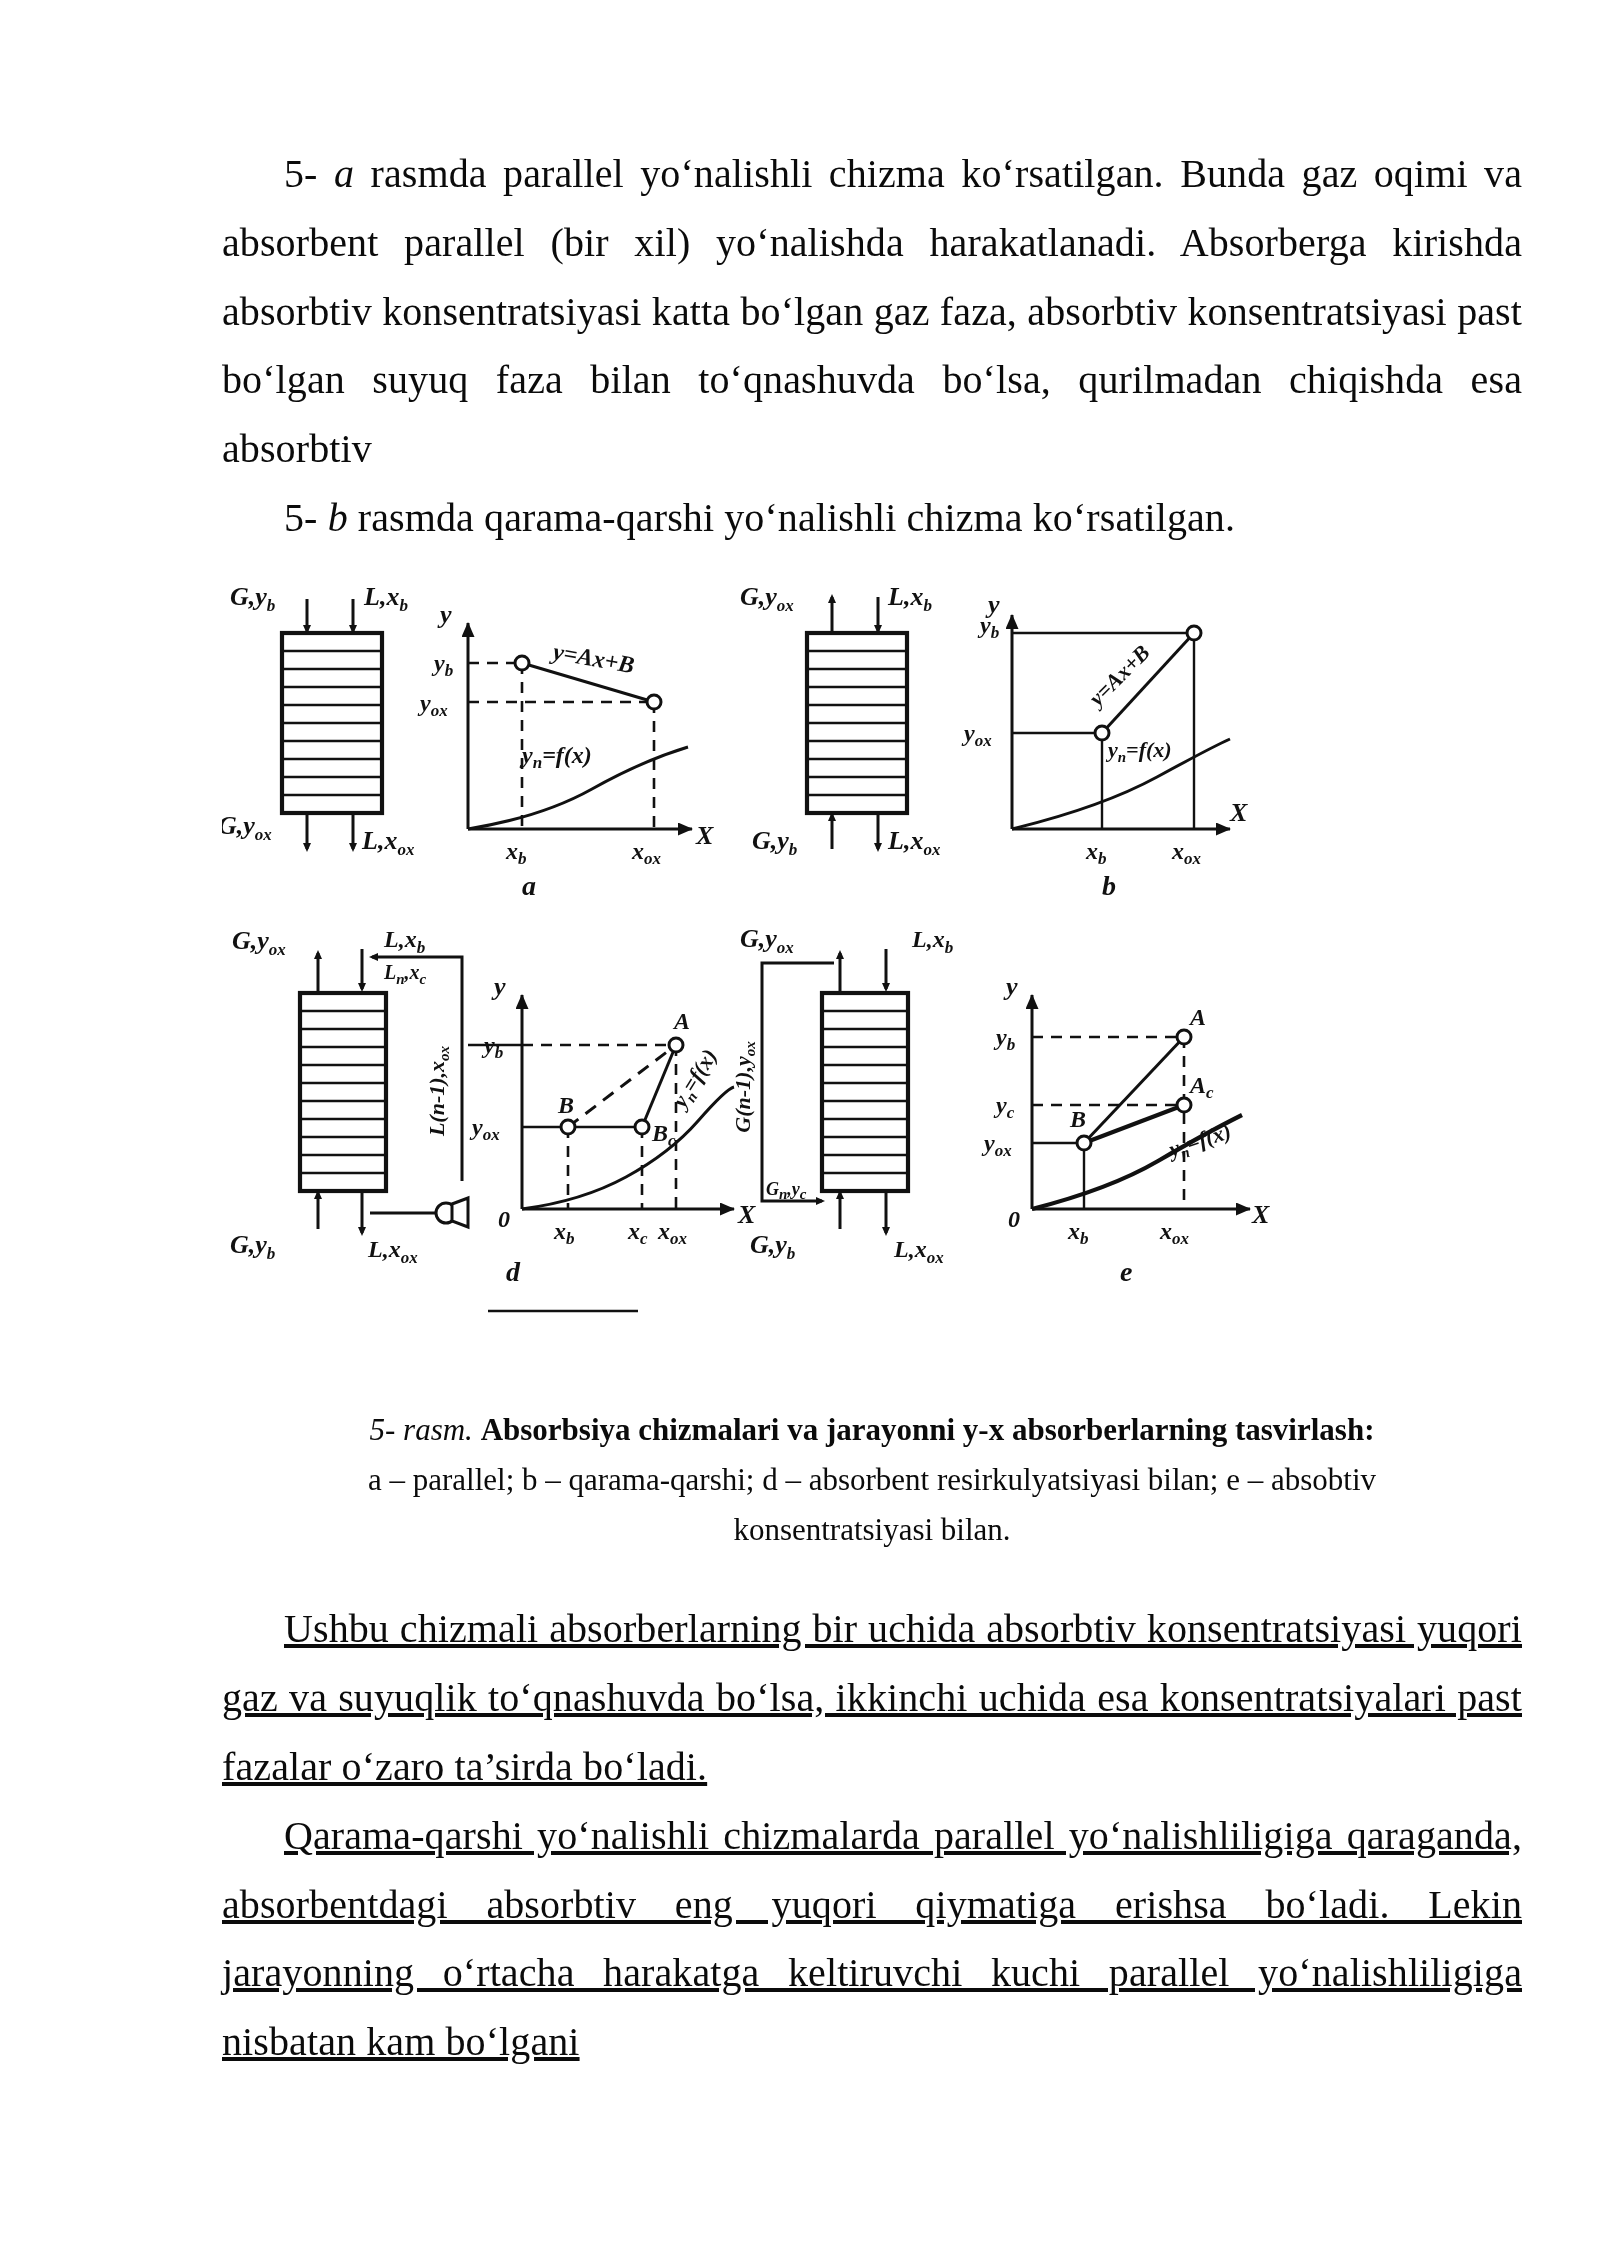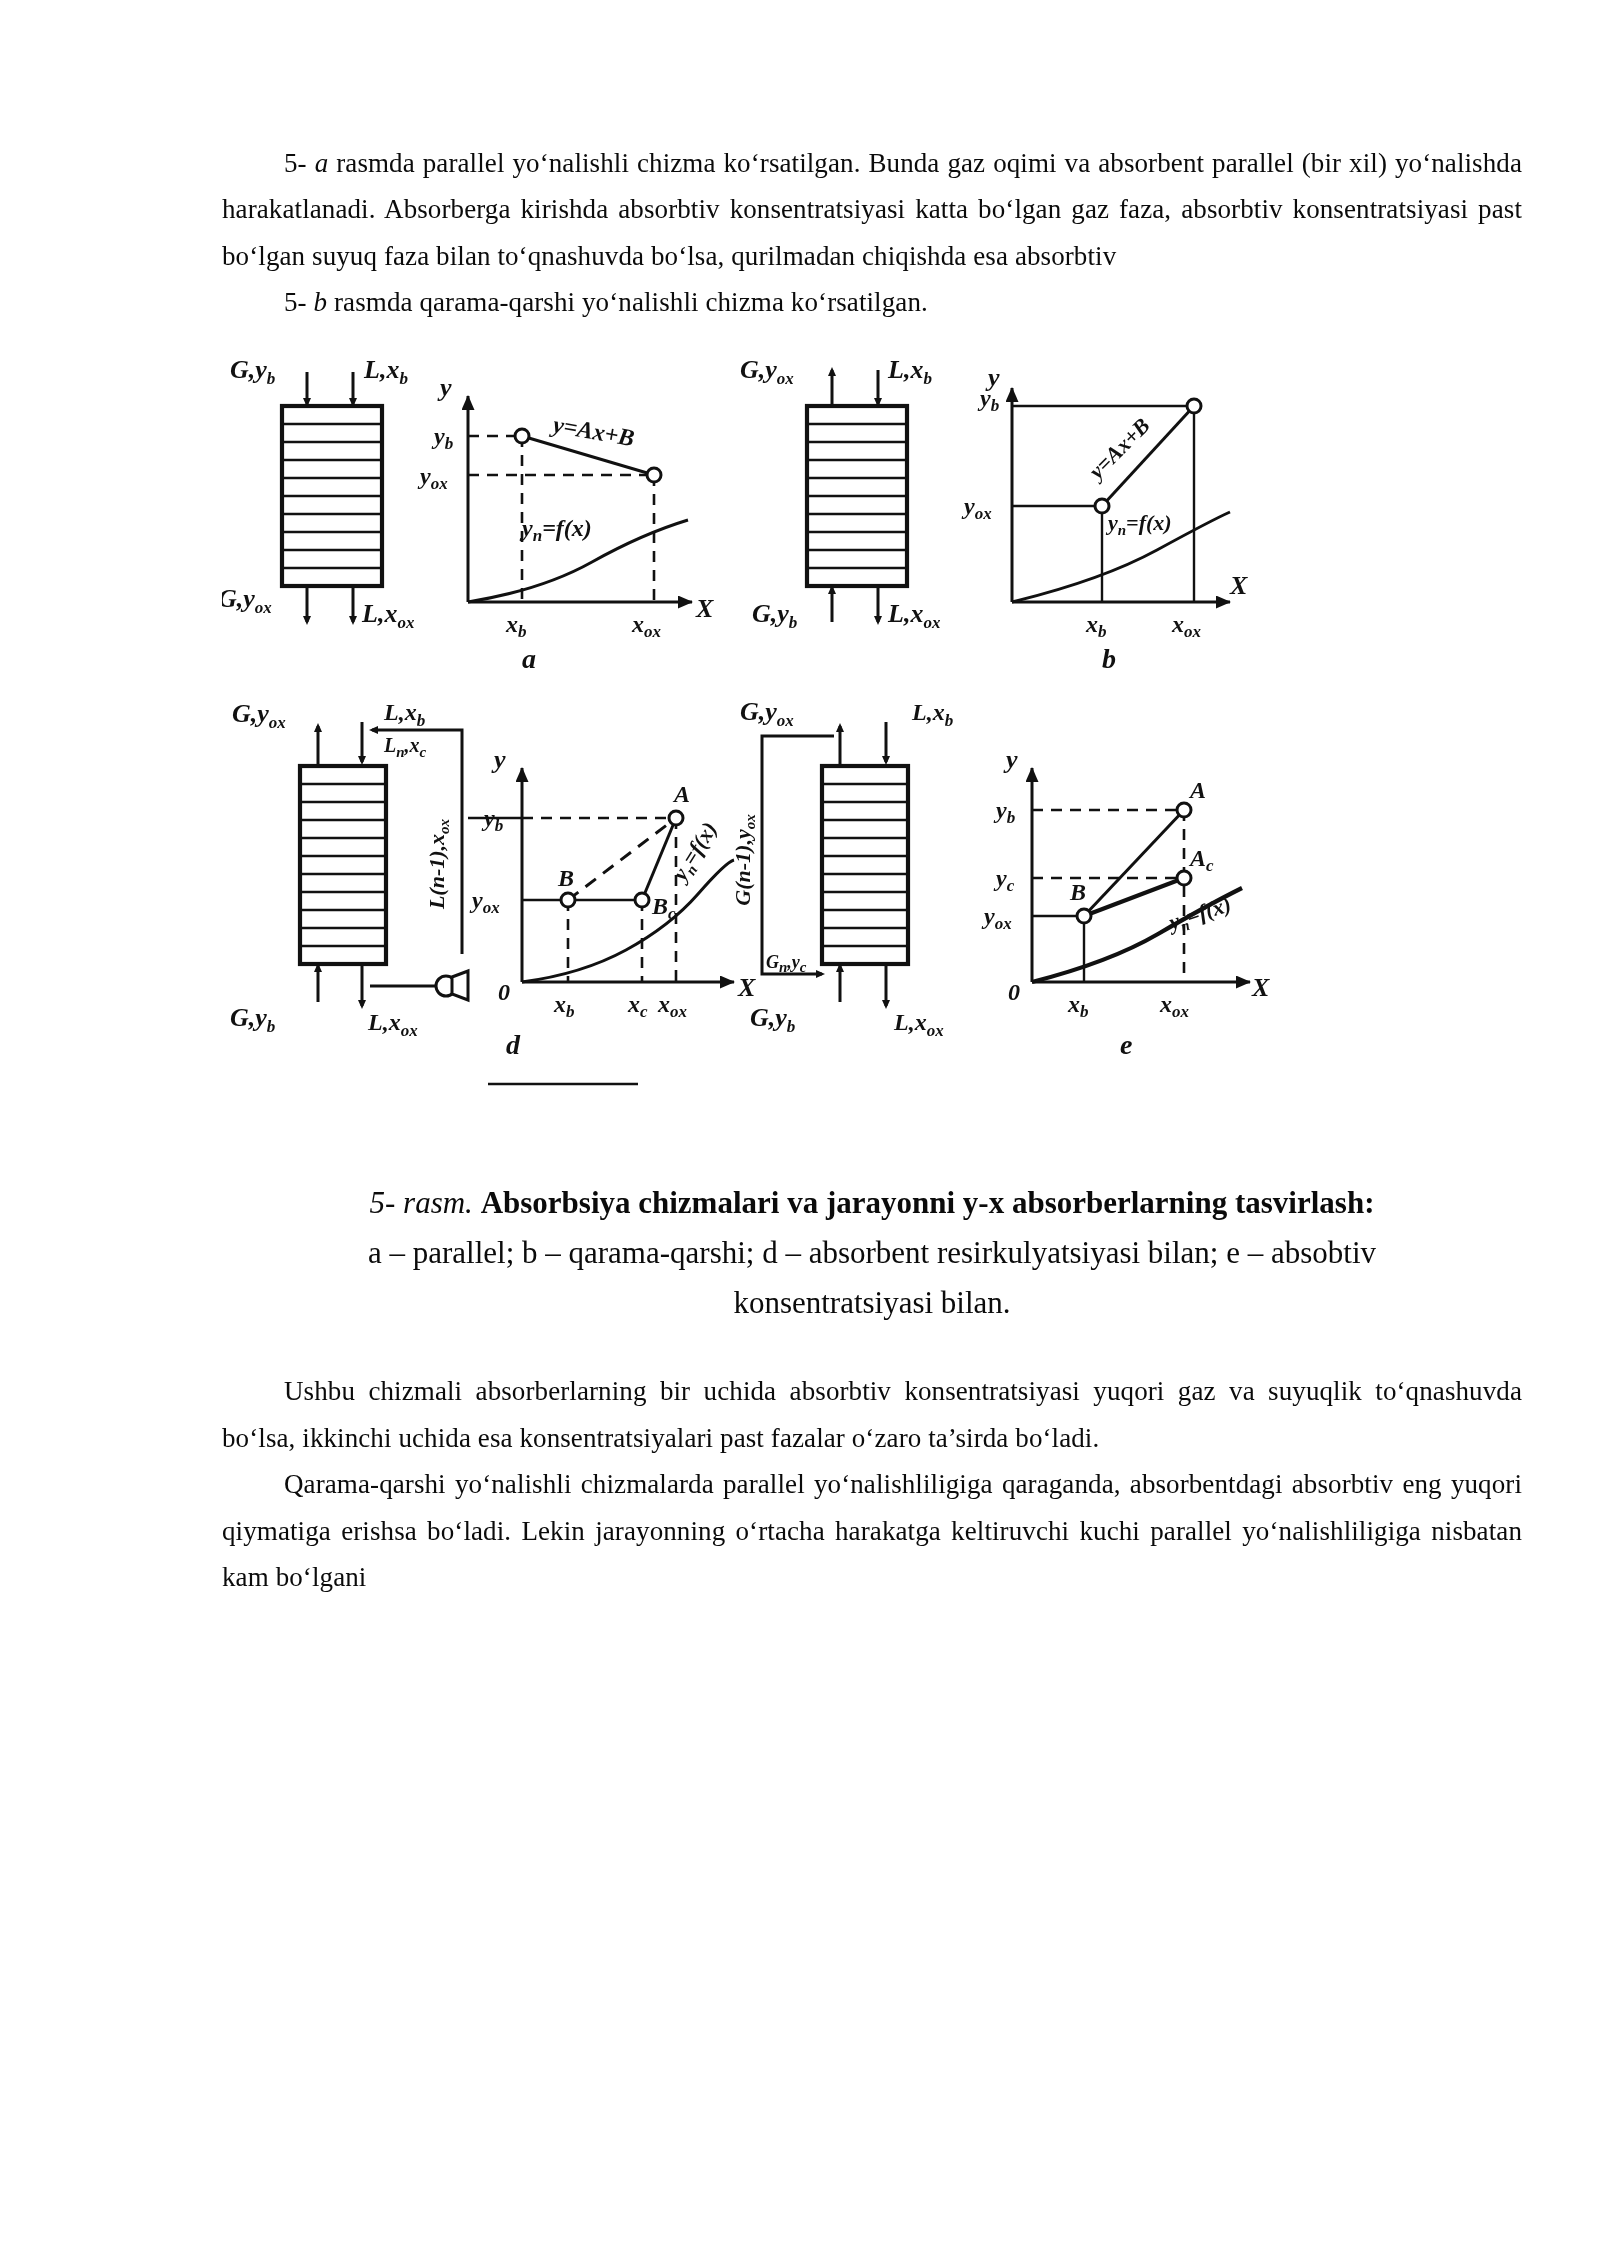--- a/index.html
+++ b/index.html
@@ -20,21 +20,21 @@
     padding:0;
   }
   .content{
     position:absolute;
     left:222px;
     top:140px;
     width:1300px;
   }
   p.para{
     margin:0;
-    font-size:27px;
+    font-size:40px;
     line-height:1.72;
     text-align:justify;
     text-indent:62px;
     letter-spacing:0.1px;
     -webkit-hyphens:none;
     hyphens:none;
   }
   p.para i, .it{font-style:italic;}
 
   
@@ -50,21 +50,21 @@
   .caption{
     margin-top:34px;
     font-size:31px;
     line-height:1.62;
     text-align:center;
   }
   .caption .b{font-weight:bold;}
   .caption .it{font-style:italic;}
   .cap-line{display:block;}
 
-  .after-fig{margin-top:40px;}
+  .after-fig{margin-top:40px;text-decoration:underline;}
 </style>
 </head>
 <body>
 
 <div class="page">
   <div class="content">
 
     <div>
       <p class="para"><span>5- </span><span class="it">a</span><span> rasmda parallel yo‘nalishli chizma ko‘rsatilgan. Bunda gaz oqimi va absorbent parallel (bir xil) yo‘nalishda harakatlanadi. Absorberga kirishda absorbtiv konsentratsiyasi katta bo‘lgan gaz faza, absorbtiv konsentratsiyasi past bo‘lgan suyuq faza bilan to‘qnashuvda bo‘lsa, qurilmadan chiqishda esa absorbtiv</span></p>
 

